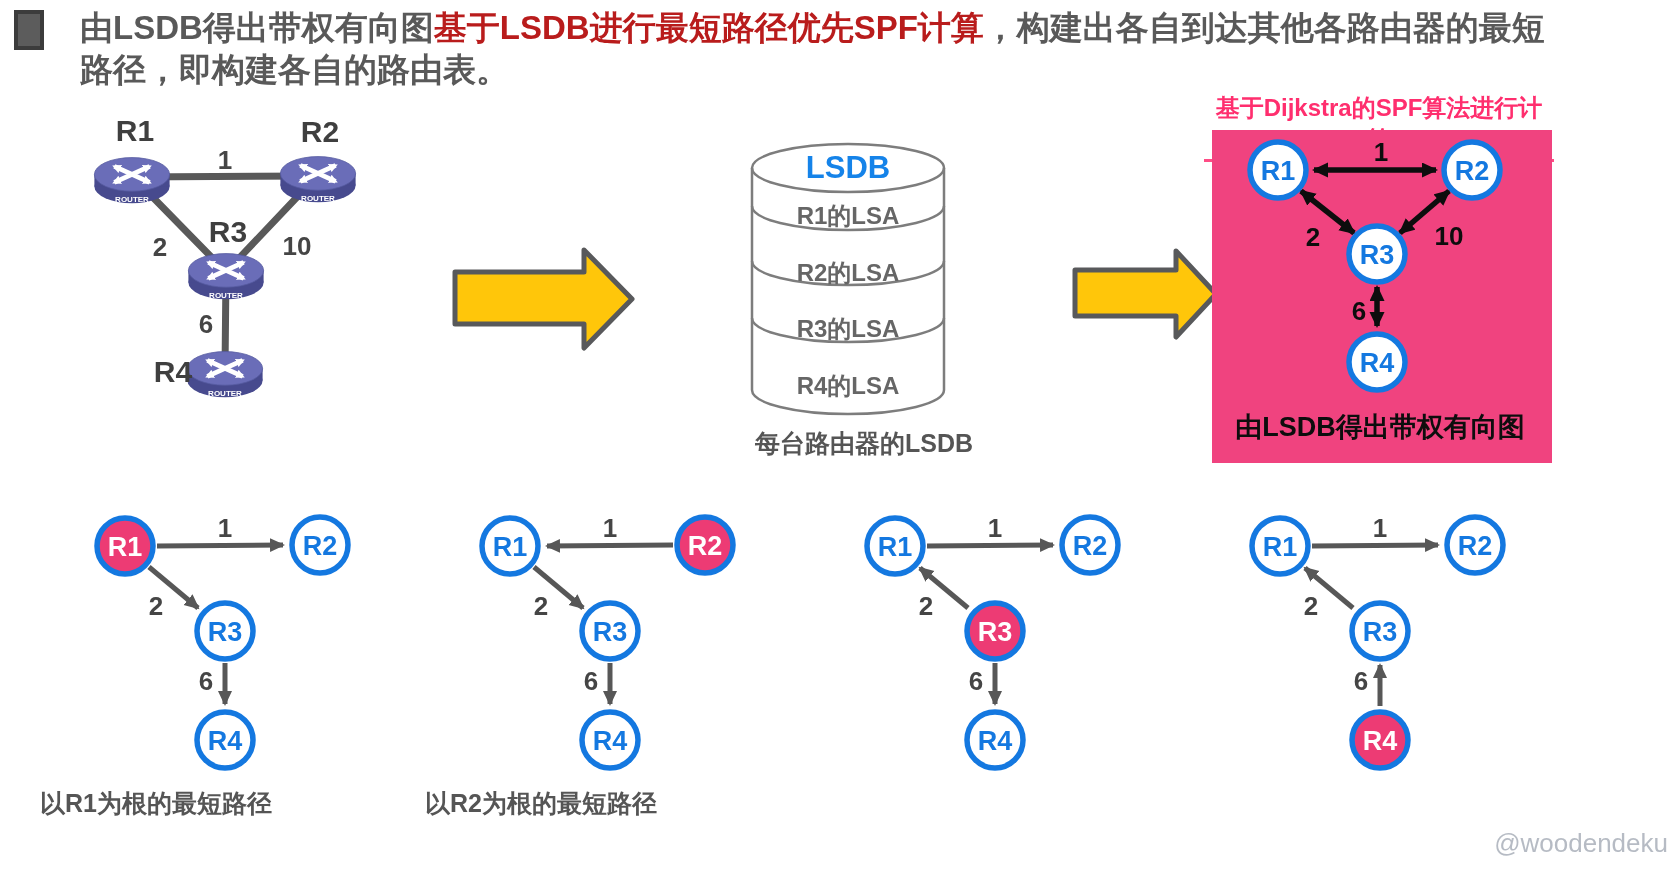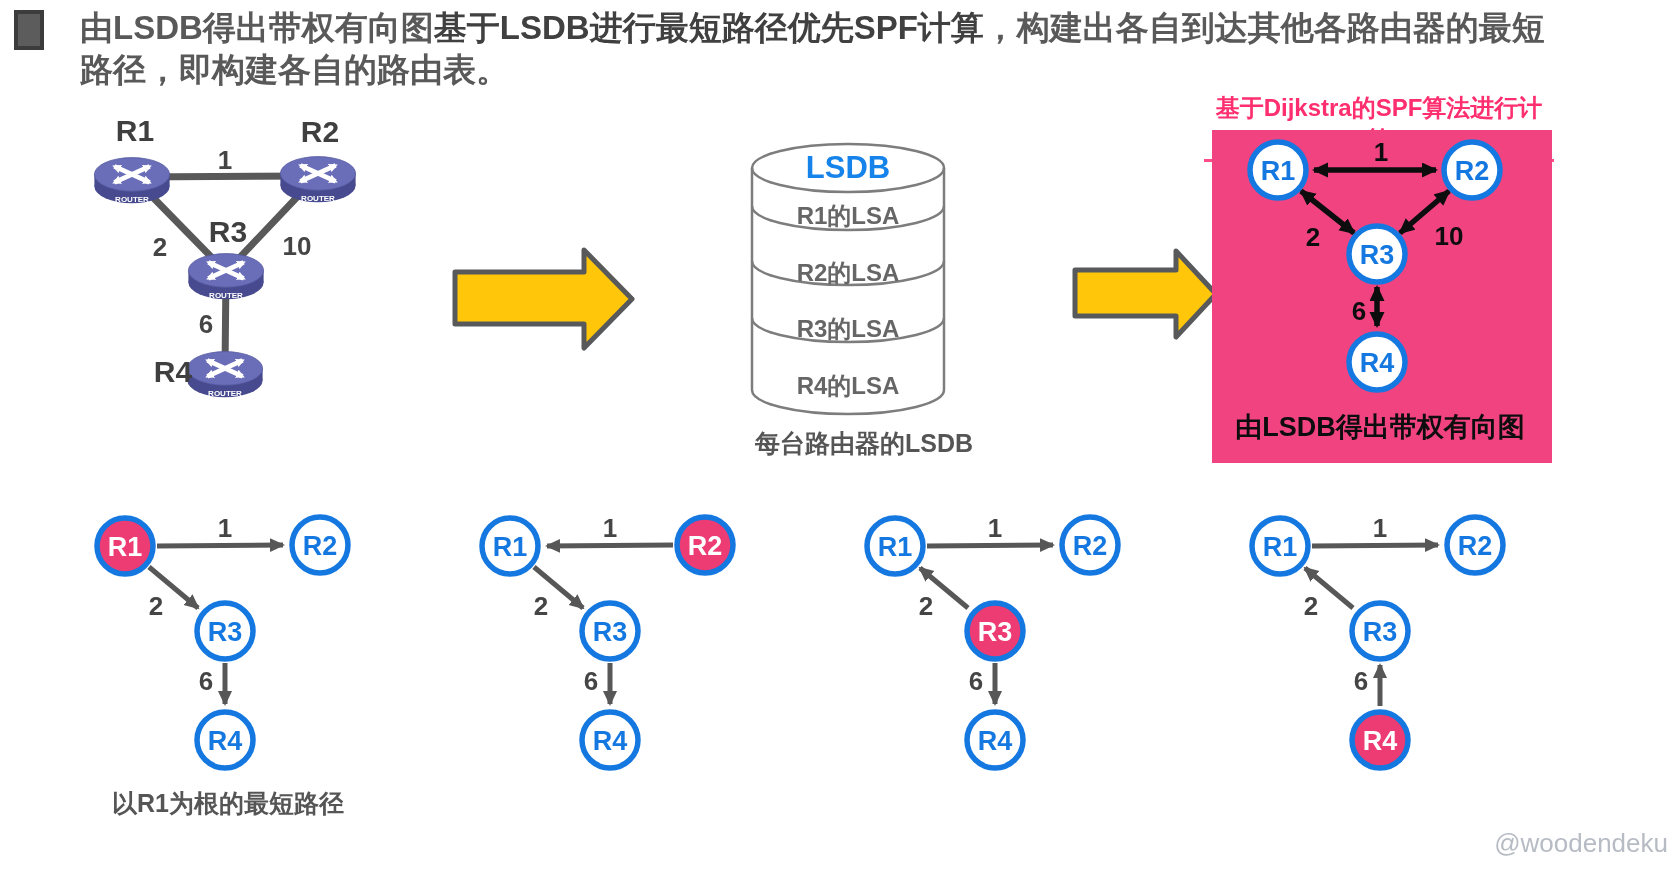--- a/index.html
+++ b/index.html
@@ -3,31 +3,31 @@
 <meta charset="utf-8">
 <style>
   html,body{margin:0;padding:0;background:#fff;}
   .canvas{position:relative;width:1674px;height:873px;background:#fff;overflow:hidden;
           font-family:"Liberation Sans","DejaVu Sans",sans-serif;}
   
   .bullet{position:absolute;left:14px;top:10px;width:30px;height:40px;background:#5c5c5c;
           border:4px solid #3c3c3c;box-sizing:border-box;}
   .title{position:absolute;left:80px;top:7px;width:1480px;font-size:33px;font-weight:bold;
          color:#595959;line-height:42px;}
-  .title .red{color:#404040;}
+  .title .red{color:#b91c1c;}
   
   .cap{position:absolute;font-size:25px;font-weight:bold;color:#555;text-align:center;}
   
   .abs{position:absolute;}
   .pinkhdr{position:absolute;left:1204px;top:92px;width:350px;text-align:center;
            font-size:24px;font-weight:bold;color:#ff2e6e;border-bottom:3px solid #ff4d86;
            padding-bottom:3px;box-sizing:border-box;}
   .pinkbox{position:absolute;left:1212px;top:130px;width:340px;height:333px;background:#f0437f;}
   .tree{position:absolute;top:502px;width:376px;height:312px;}
-  .tree-cap{position:absolute;top:285px;left:0;width:100%;text-align:center;
+  .tree-cap{position:absolute;top:285px;left:0;width:100%;
             font-size:25px;font-weight:bold;color:#555;}
   .watermark{position:absolute;top:828px;right:6px;font-size:26px;color:#aab0ba;opacity:.85;margin-left:34px;}
   
   text.nlabel{font-size:30px;font-weight:bold;fill:#3f3f3f;}
   text.w{font-size:26px;font-weight:bold;fill:#454545;text-anchor:middle;}
   text.wb{font-size:26px;font-weight:bold;fill:#0d0d0d;text-anchor:middle;}
   text.ntext{font-size:27px;font-weight:bold;fill:#1478e0;text-anchor:middle;}
   text.nroot{font-size:27px;font-weight:bold;fill:#ffffff;text-anchor:middle;}
   circle.nc{fill:#ffffff;stroke:#1478e0;stroke-width:5.5;}
   circle.ncroot{fill:#ed3b74;stroke:#1478e0;stroke-width:5.5;}
@@ -163,20 +163,21 @@
       <text class="w" x="166" y="188">6</text>
       <circle class="nc" cx="85" cy="44" r="28"></circle>
       <circle class="ncroot" cx="280" cy="43" r="28"></circle>
       <circle class="nc" cx="185" cy="129" r="28"></circle>
       <circle class="nc" cx="185" cy="238" r="28"></circle>
       <text class="ntext" x="85" y="54">R1</text>
       <text class="nroot" x="280" y="53">R2</text>
       <text class="ntext" x="185" y="139">R3</text>
       <text class="ntext" x="185" y="248">R4</text>
     </svg>
+    <div class="tree-cap">以R2为根的最短路径</div>
   </div>
 
   <div class="tree" style="left:810px">
     <svg width="376" height="285" viewBox="0 0 376 285">
       <line class="tedge" x1="117" y1="44" x2="243" y2="43" marker-end="url(#ah-gray)"></line>
       <line class="tedge" x1="158" y1="106" x2="110" y2="66" marker-end="url(#ah-gray)"></line>
       <line class="tedge" x1="185" y1="161" x2="185" y2="202" marker-end="url(#ah-gray)"></line>
       <text class="w" x="185" y="35">1</text>
       <text class="w" x="116" y="113">2</text>
       <text class="w" x="166" y="188">6</text>

